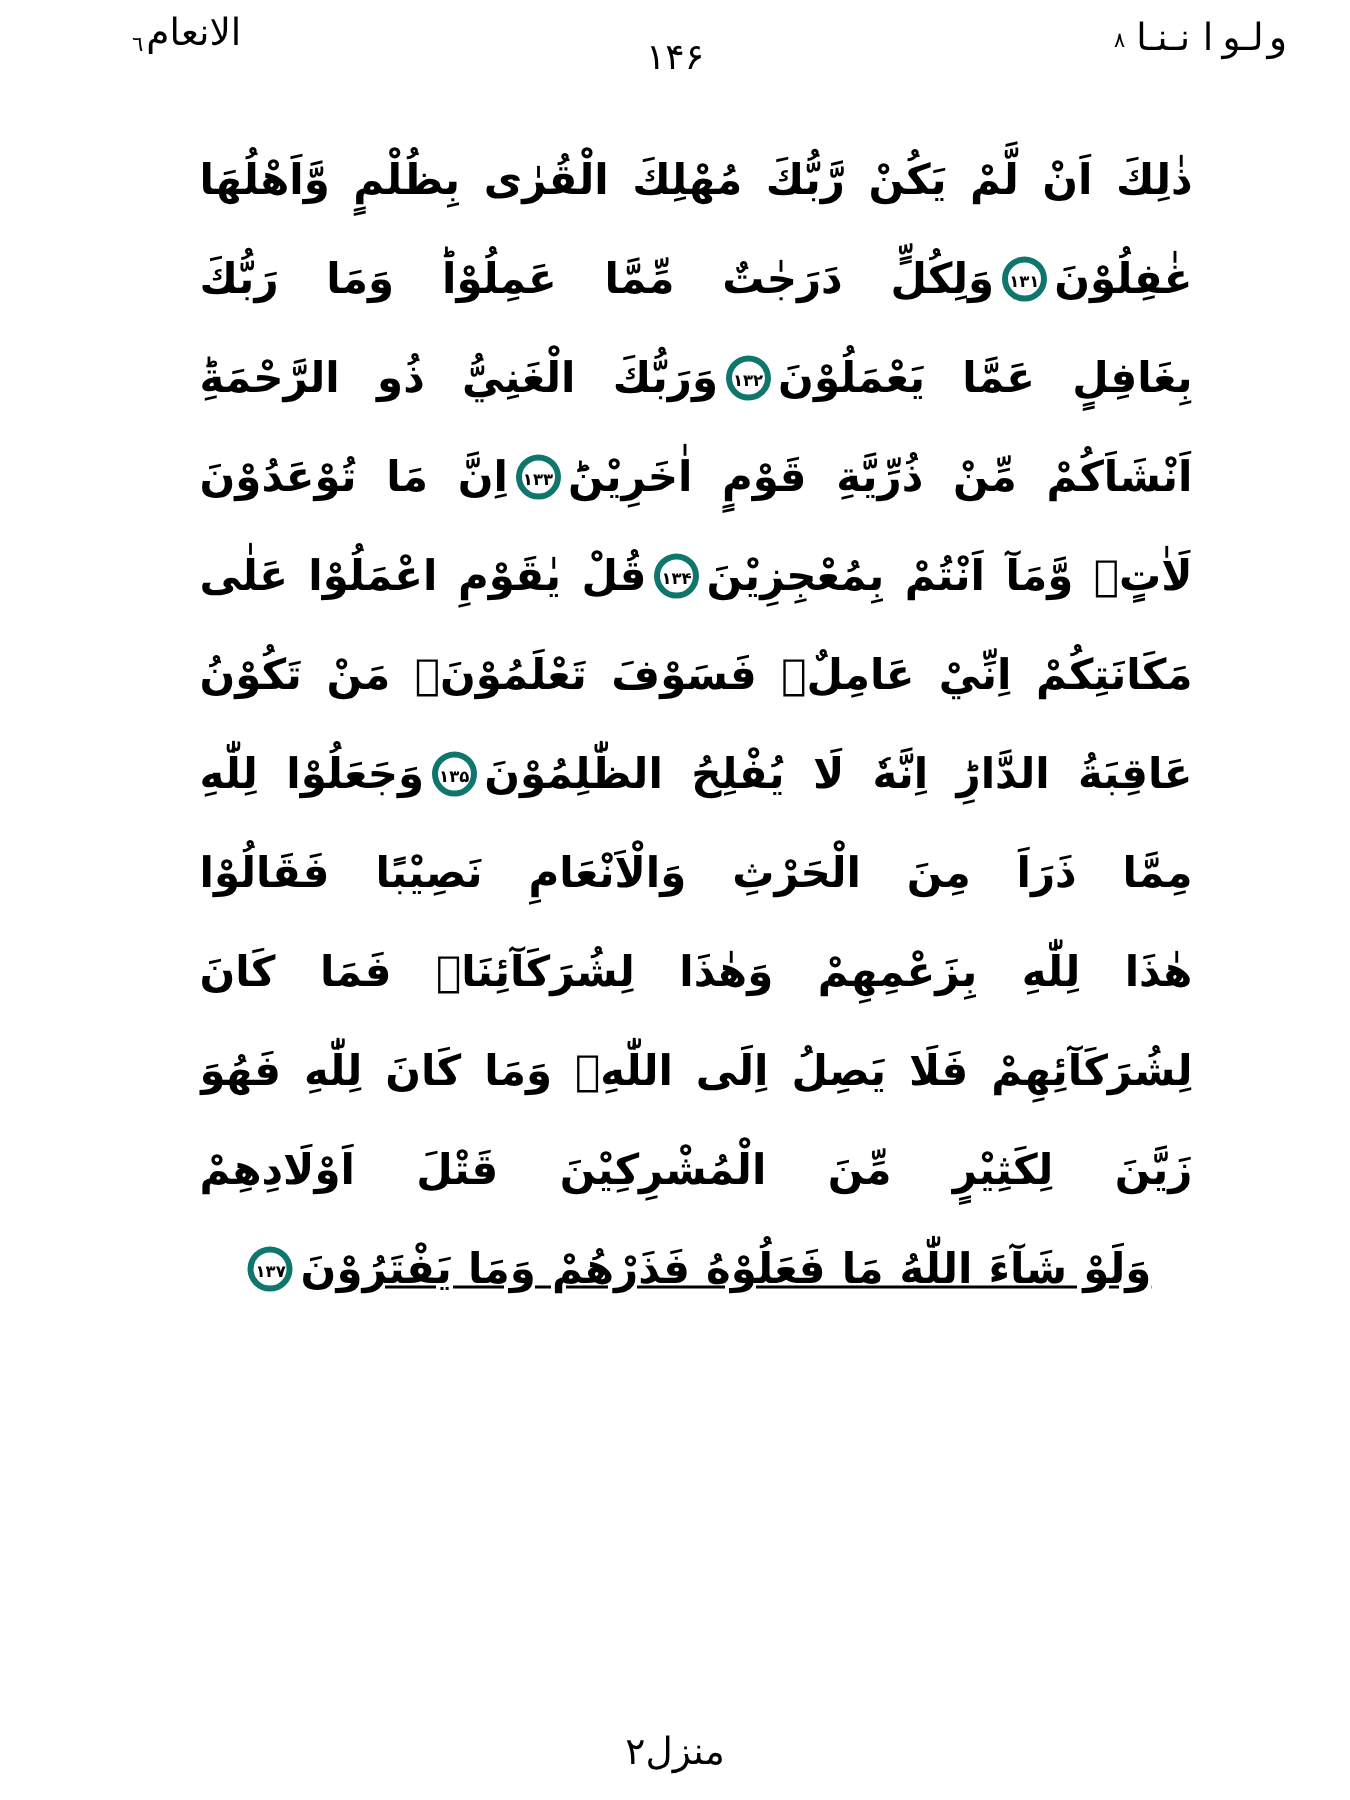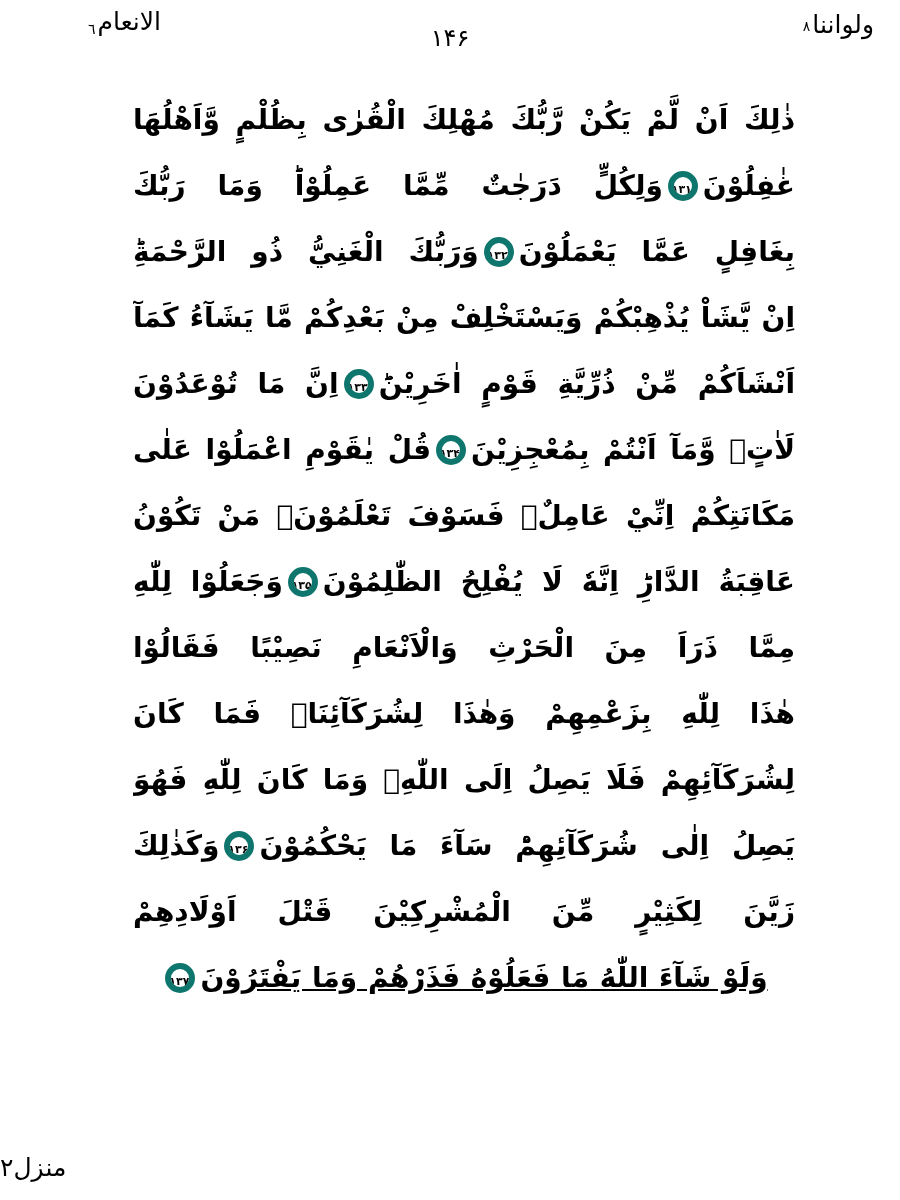--- a/index.html
+++ b/index.html
@@ -20,24 +20,25 @@
   .page-header {
     position: absolute;
     top: 6px;
     left: 0;
     right: 0;
     height: 44px;
     direction: rtl;
   }
   .juz-marker {
     position: absolute;
-    right: 26px;
+    right: 42px;
     top: 4px;
     font-size: 25px;
     white-space: nowrap;
+    font-family: Liberation Mono, monospace;
   }
   .page-number {
     position: absolute;
     left: 50%;
     transform: translateX(-50%);
     top: 8px;
     font-size: 24px;
     letter-spacing: 1px;
     margin-top: 10px;
   }
@@ -84,38 +85,38 @@
   .line.last {
     text-align: center;
     text-decoration: underline;
   }
   .line.last::after { content: none; }
   .ayah-marker {
     display: inline-block;
     box-sizing: border-box;
     width: 30px;
     height: 30px;
-    border: 6px solid #0f766e;
+    border: 4px solid #0f766e;
     border-radius: 50%;
     font-size: 11px;
     font-weight: bold;
     line-height: 26px;
     text-align: center;
     vertical-align: -6px;
     margin: 0 5px;
     letter-spacing: -1px;
     overflow: hidden;
   }
   
   .page-footer {
     position: absolute;
     bottom: 18px;
     left: 0;
     right: 0;
-    text-align: left;
+    text-align: center;
     direction: rtl;
     font-size: 25px;
   }
 </style>
 </head>
 <body>
 
 <div class="mushaf-page">
 
   <div class="page-header">
@@ -125,29 +126,27 @@
     <div class="page-number">۱۴۶</div>
     <div class="surah-marker">
       <span>الانعام</span><span class="corner-num">٦</span>
     </div>
   </div>
 
   <div class="quran-text-block">
       <div class="line"><span>ذٰلِكَ اَنْ لَّمْ يَكُنْ رَّبُّكَ مُهْلِكَ الْقُرٰى بِظُلْمٍ وَّاَهْلُهَا</span></div>
       <div class="line"><span>غٰفِلُوْنَ</span><span class="ayah-marker">۱۳۱</span><span>وَلِكُلٍّ دَرَجٰتٌ مِّمَّا عَمِلُوْاؕ وَمَا رَبُّكَ</span></div>
       <div class="line"><span>بِغَافِلٍ عَمَّا يَعْمَلُوْنَ</span><span class="ayah-marker">۱۳۲</span><span>وَرَبُّكَ الْغَنِيُّ ذُو الرَّحْمَةِؕ</span></div>
-      <div class="line"><span>اِنْ يَّشَاْ يُذْهِبْكُمْ وَيَسْتَخْلِفْ مِنْ بَعْدِكُمْ مَّا يَشَآءُ كَمَآ</span></div>
       <div class="line"><span>اَنْشَاَكُمْ مِّنْ ذُرِّيَّةِ قَوْمٍ اٰخَرِيْنَؕ</span><span class="ayah-marker">۱۳۳</span><span>اِنَّ مَا تُوْعَدُوْنَ</span></div>
       <div class="line"><span>لَاٰتٍۙ وَّمَآ اَنْتُمْ بِمُعْجِزِيْنَ</span><span class="ayah-marker">۱۳۴</span><span>قُلْ يٰقَوْمِ اعْمَلُوْا عَلٰى</span></div>
       <div class="line"><span>مَكَانَتِكُمْ اِنِّيْ عَامِلٌۚ فَسَوْفَ تَعْلَمُوْنَۙ مَنْ تَكُوْنُ لَهٗ</span></div>
       <div class="line"><span>عَاقِبَةُ الدَّارِؕ اِنَّهٗ لَا يُفْلِحُ الظّٰلِمُوْنَ</span><span class="ayah-marker">۱۳۵</span><span>وَجَعَلُوْا لِلّٰهِ</span></div>
       <div class="line"><span>مِمَّا ذَرَاَ مِنَ الْحَرْثِ وَالْاَنْعَامِ نَصِيْبًا فَقَالُوْا</span></div>
       <div class="line"><span>هٰذَا لِلّٰهِ بِزَعْمِهِمْ وَهٰذَا لِشُرَكَآئِنَاۚ فَمَا كَانَ</span></div>
       <div class="line"><span>لِشُرَكَآئِهِمْ فَلَا يَصِلُ اِلَى اللّٰهِۚ وَمَا كَانَ لِلّٰهِ فَهُوَ</span></div>
-      <div class="line"><span>يَصِلُ اِلٰى شُرَكَآئِهِمْؕ سَآءَ مَا يَحْكُمُوْنَ</span><span class="ayah-marker">۱۳۶</span><span>وَكَذٰلِكَ</span></div>
       <div class="line"><span>زَيَّنَ لِكَثِيْرٍ مِّنَ الْمُشْرِكِيْنَ قَتْلَ اَوْلَادِهِمْ</span></div>
       <div class="line last"><span>وَلَوْ شَآءَ اللّٰهُ مَا فَعَلُوْهُ فَذَرْهُمْ وَمَا يَفْتَرُوْنَ</span><span class="ayah-marker">۱۳۷</span></div>
     </div>
 
   <div class="page-footer">
     <span>منزل</span><span>۲</span>
   </div>
 
 </div>
 

